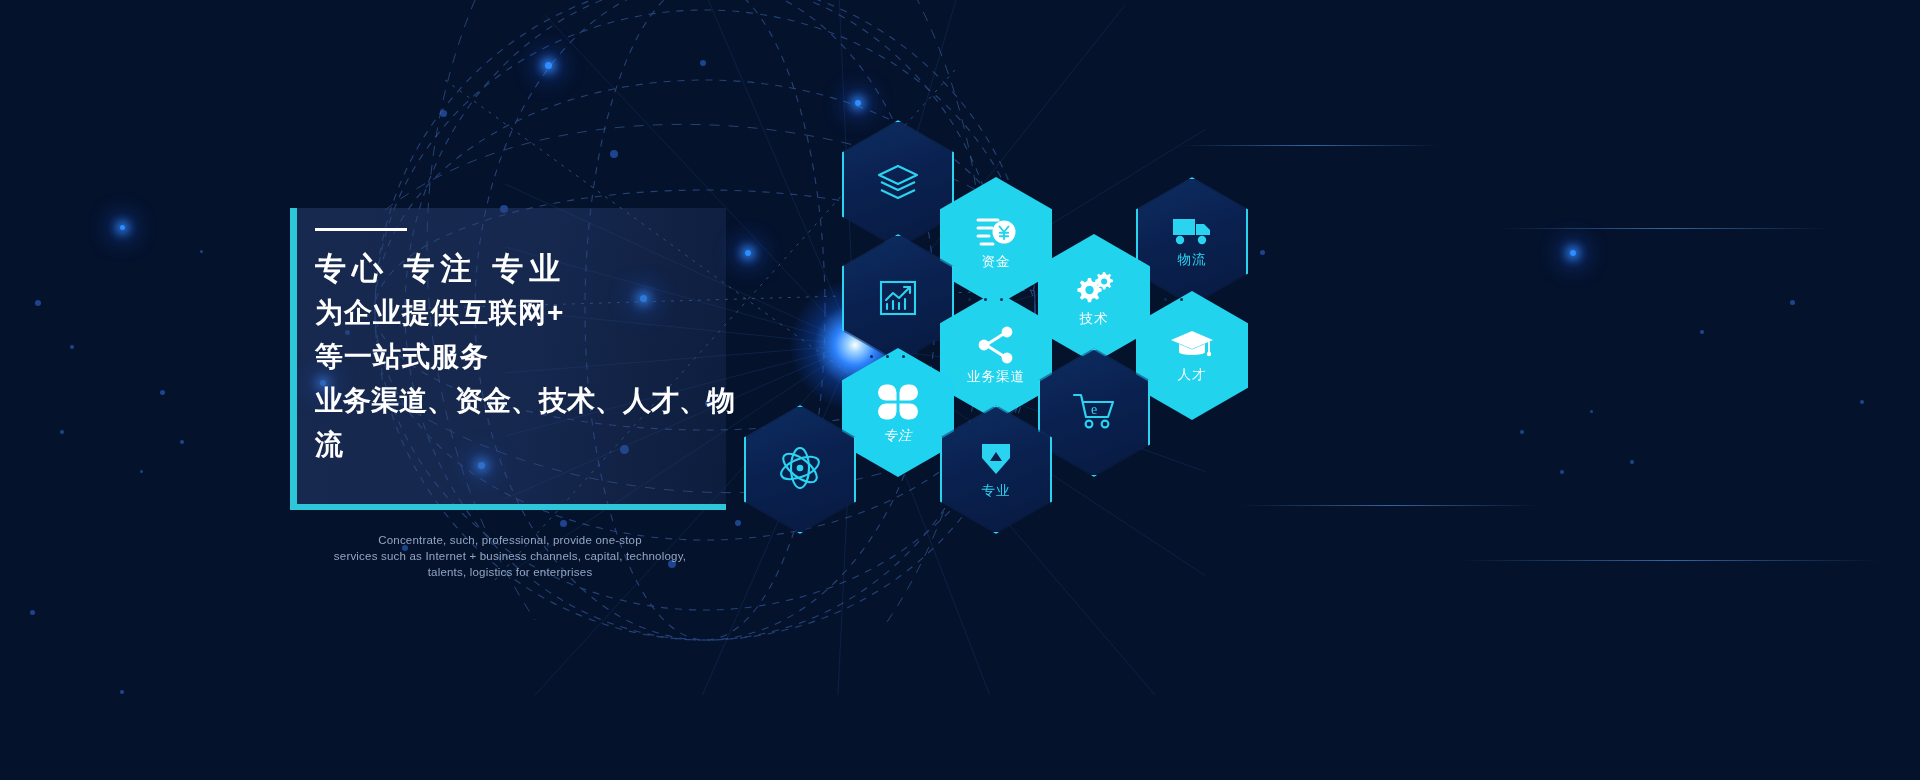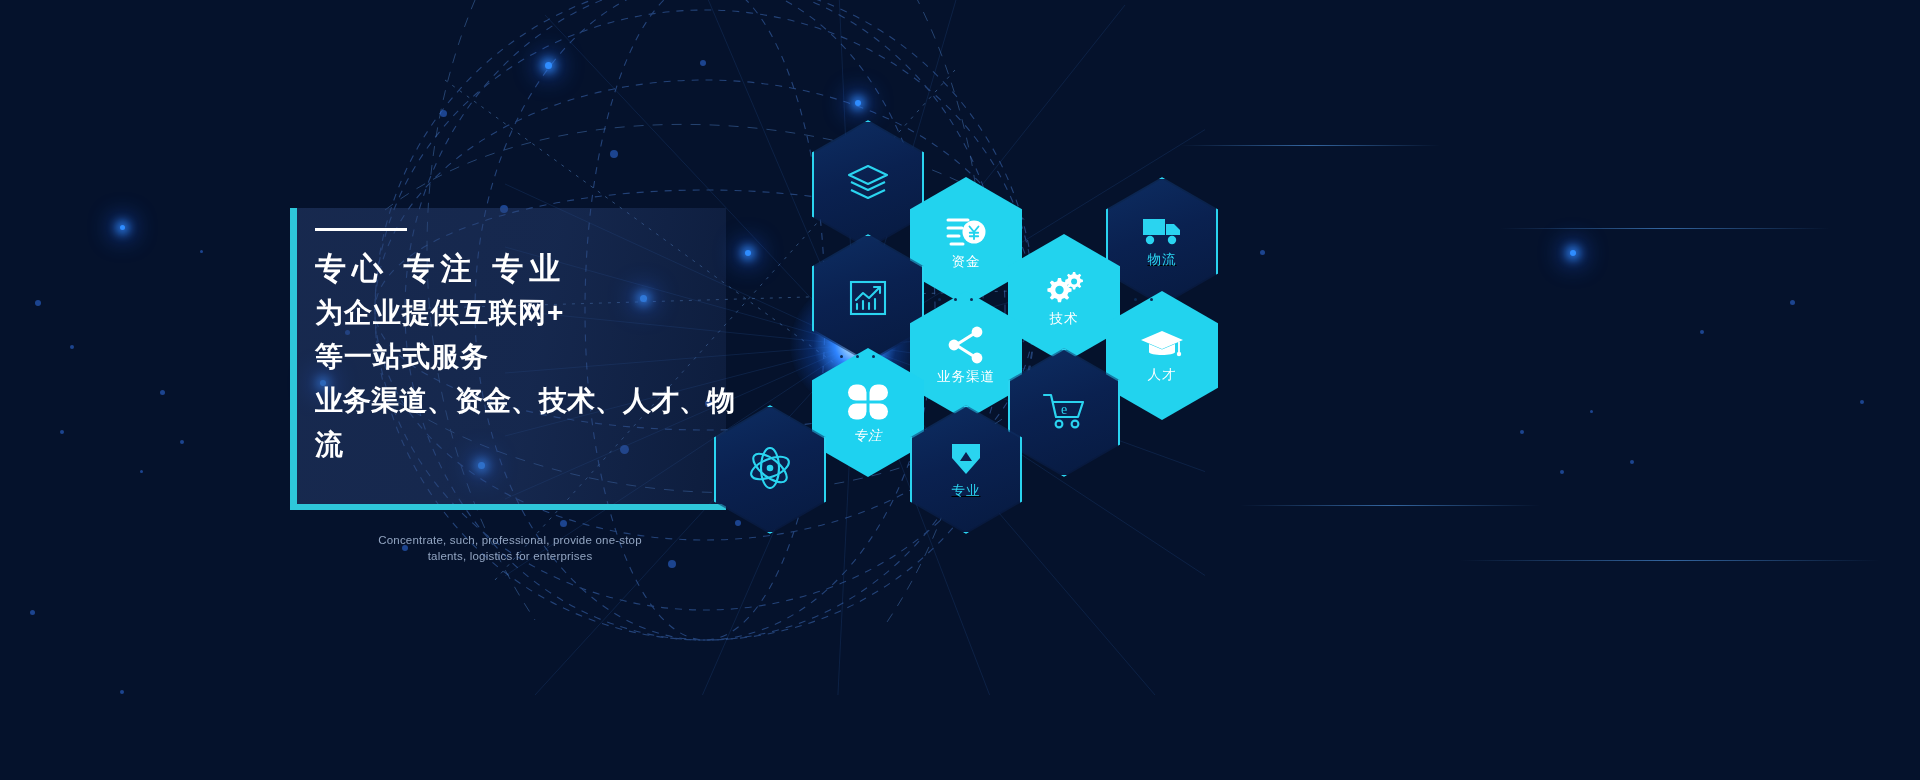--- a/index.html
+++ b/index.html
@@ -39,31 +39,30 @@
   .h-l1{font-size:31px;line-height:44px;letter-spacing:6px;}
   .h-l2{font-size:28px;line-height:44px;letter-spacing:1px;}
   .h-l3{font-size:28px;line-height:44px;letter-spacing:0px;}
   .h-l4{font-size:28px;line-height:44px;letter-spacing:1px;}
   .sub{
     position:absolute;left:300px;top:532px;width:420px;text-align:center;
     color:#9fb2cf;font-size:11.5px;line-height:16px;letter-spacing:.2px;opacity:.92;
   }
 
   
-  .hexwrap{position:absolute;left:702px;top:110px;width:560px;height:420px;}
+  .hexwrap{position:absolute;left:732px;top:110px;width:560px;height:420px;}
   .hex{
     position:absolute;width:112px;height:129px;
     clip-path:polygon(50% 0%,100% 25%,100% 75%,50% 100%,0% 75%,0% 25%);
     display:flex;flex-direction:column;align-items:center;justify-content:center;
   }
   .hex.solid{background:#22d3ee;}
   .hex.solid.bright{background:#1ed2f0;}
   .hex.outline{
     background:linear-gradient(160deg,rgba(18,60,120,.55),rgba(8,26,70,.55));
-    text-decoration:underline;
   }
   .hex.outline::before{
     content:"";position:absolute;inset:0;
     clip-path:polygon(50% 0%,100% 25%,100% 75%,50% 100%,0% 75%,0% 25%);
     background:#2ad4f0;
     -webkit-mask:
       linear-gradient(#000 0 0) content-box,
       linear-gradient(#000 0 0);
     -webkit-mask-composite:xor;mask-composite:exclude;
     padding:2px;
@@ -195,20 +194,21 @@
   <div class="panel-inner">
     <div class="rule"></div>
     <div class="headline h-l1">专心  专注  专业</div>
     <div class="headline h-l2">为企业提供互联网+</div>
     <div class="headline h-l4">等一站式服务</div>
     <div class="headline h-l3">业务渠道、资金、技术、人才、物流</div>
   </div>
 
   <div class="sub">
     <div>Concentrate, such, professional, provide one-stop</div>
+    <div>services such as Internet + business channels, capital, technology,</div>
     <div>talents, logistics for enterprises</div>
   </div>
 
   <div class="hexwrap">
 
     <div class="hex outline" style="left:110px;top:10px;">
       <div class="shell"></div>
       <svg class="ico" width="44" height="40" viewBox="0 0 44 40">
         <polygon points="22,3 41,12 22,21 3,12" stroke-width="2.1" stroke-linejoin="round"></polygon>
         <polyline points="5,19 22,27 39,19" stroke-width="2.1" stroke-linejoin="round"></polyline>

